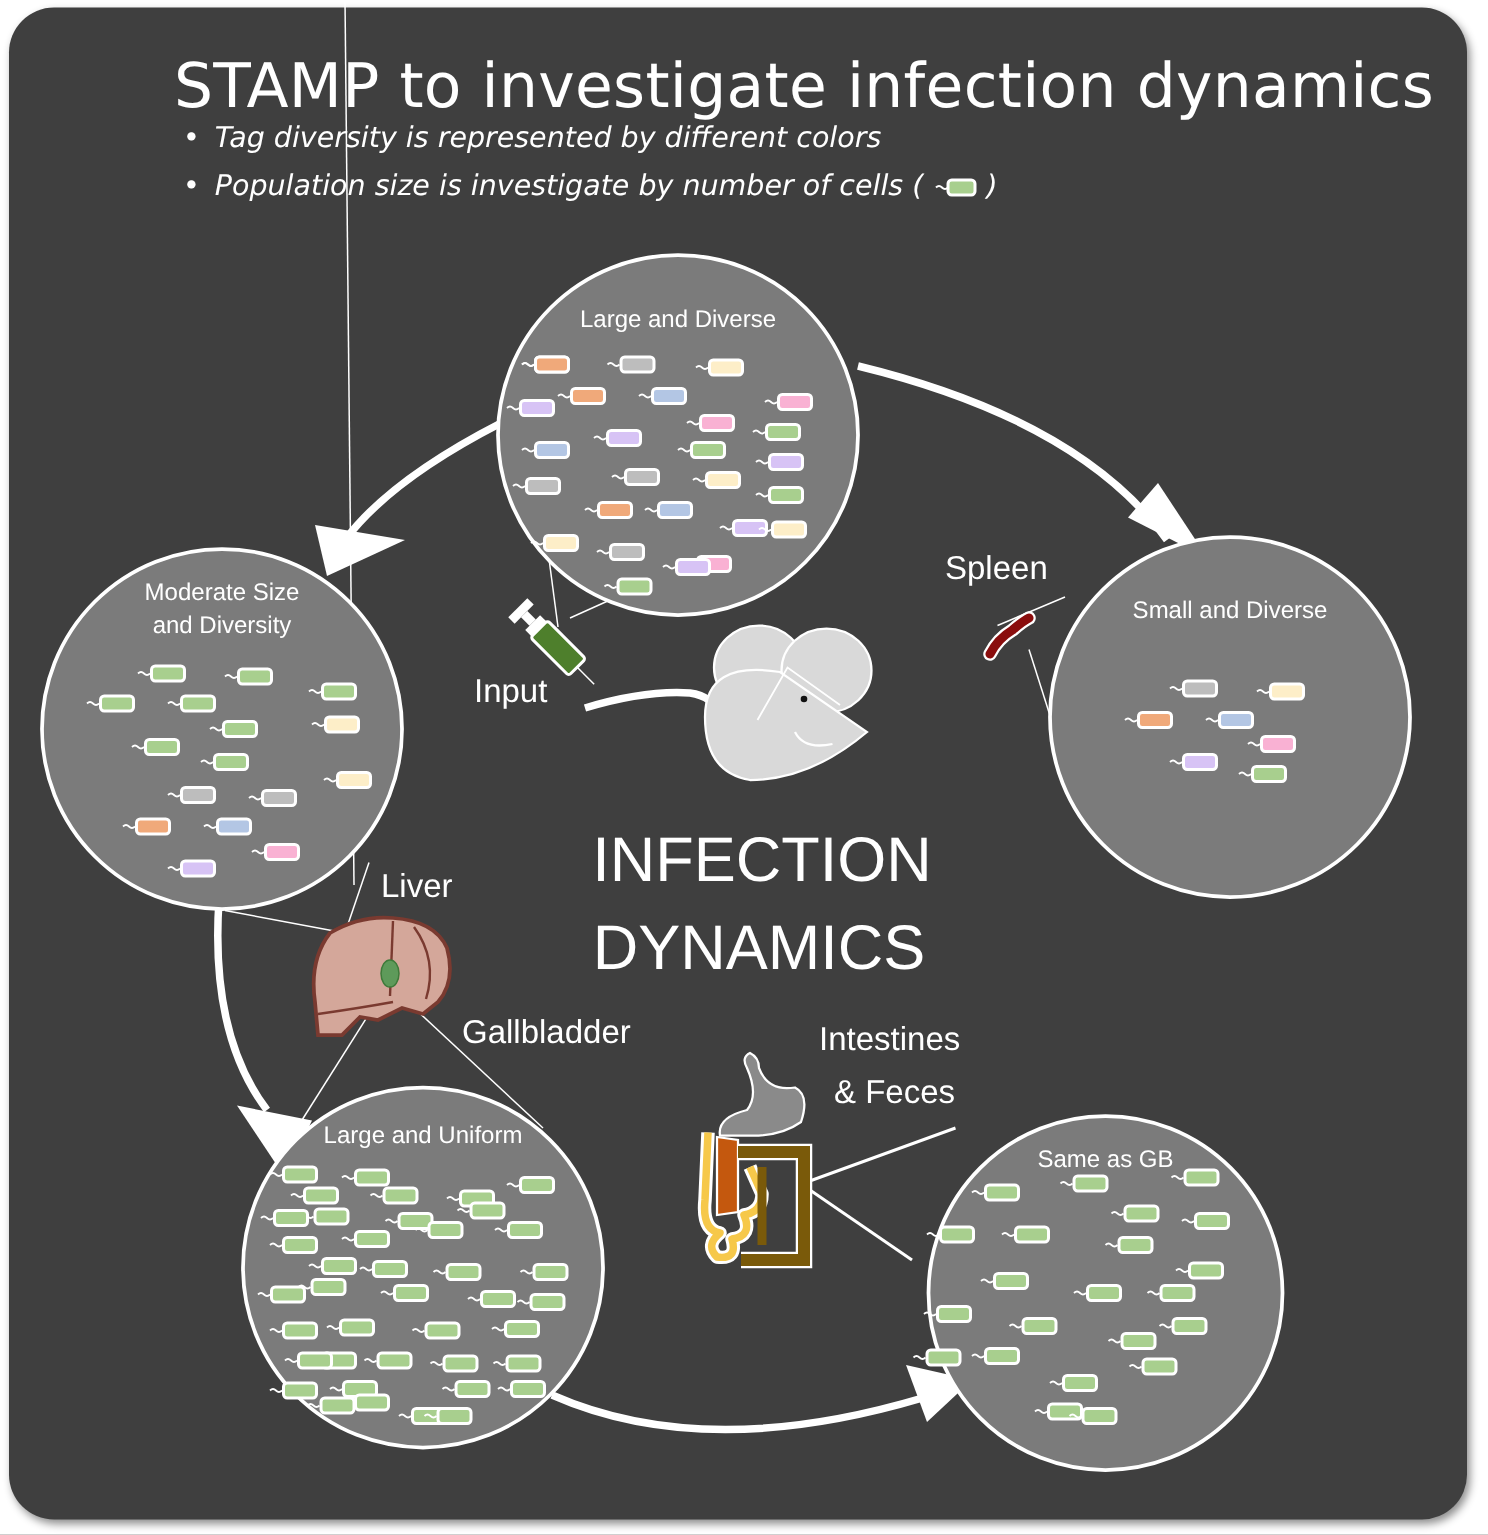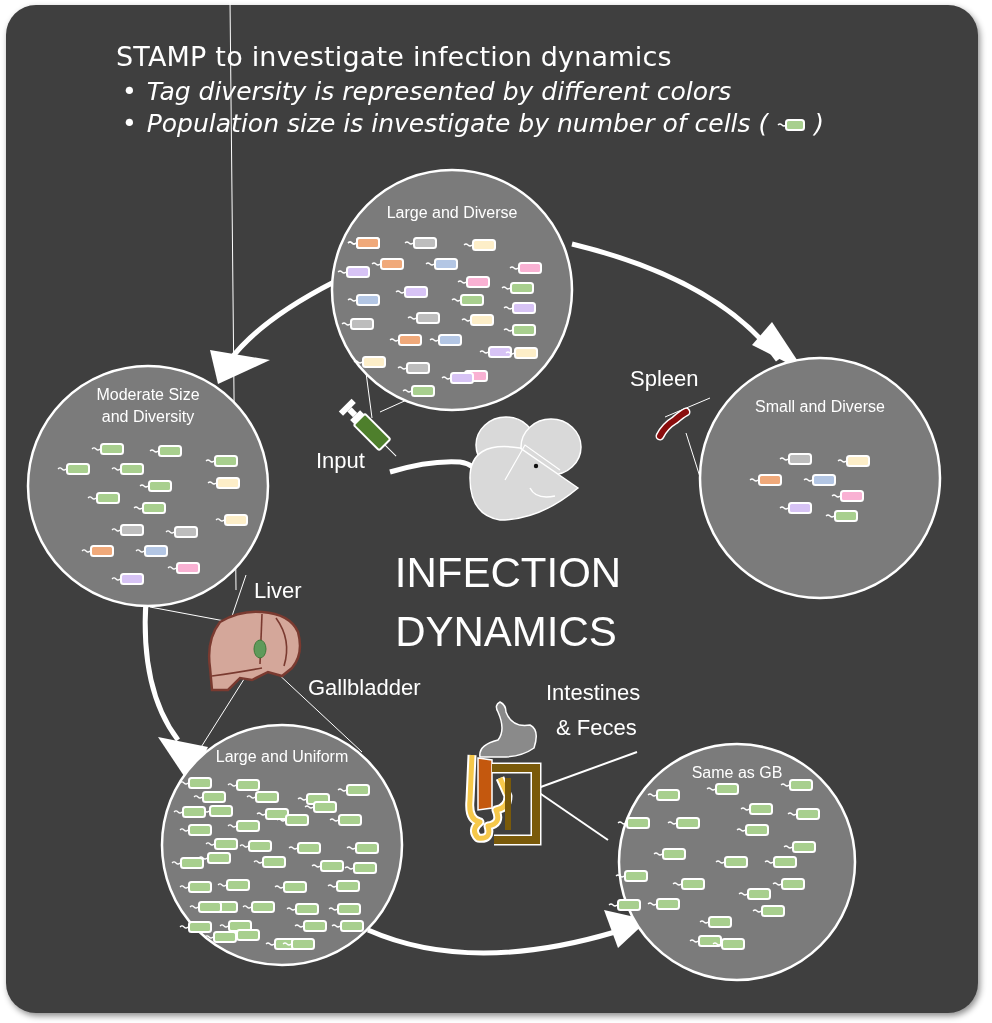--- a/index.html
+++ b/index.html
@@ -4,22 +4,22 @@
 <style>
   html, body { margin: 0; padding: 0; background: #ffffff; }
   body { width: 992px; height: 1023px; position: relative; overflow: hidden; }
   #panel {
     position: absolute; left: 6px; top: 5px; width: 972px; height: 1008px;
     background: #3f3f3f; border-radius: 30px;
     box-shadow: 2px 3px 6px rgba(0,0,0,0.45);
   }
   .cond { font-family: "Liberation Sans", sans-serif; fill: #ffffff; }
   #header { position: absolute; left: 116px; top: 38px; color: #fff; }
-  #title { font-family: "DejaVu Sans", sans-serif; font-size: 27px; line-height: 38px; letter-spacing: 0.2px; }
-  .bullet { font-family: "DejaVu Sans", sans-serif; font-style: italic; font-size: 25px; line-height: 32px; margin-left: 6px; white-space: nowrap; }
+  #title { font-family: "DejaVu Sans", sans-serif; font-size: 41px; line-height: 38px; letter-spacing: 0.2px; }
+  .bullet { font-family: "DejaVu Sans", sans-serif; font-style: italic; font-size: 19px; line-height: 32px; margin-left: 6px; white-space: nowrap; }
   .bullet .dot { font-style: normal; margin-right: 10px; }
   .mini-cell { display: inline-block; vertical-align: middle; }
   svg { position: absolute; left: 0; top: 0; }
 </style>
 </head>
 <body>
 
 <div id="panel"></div>
 
 <div id="header">

